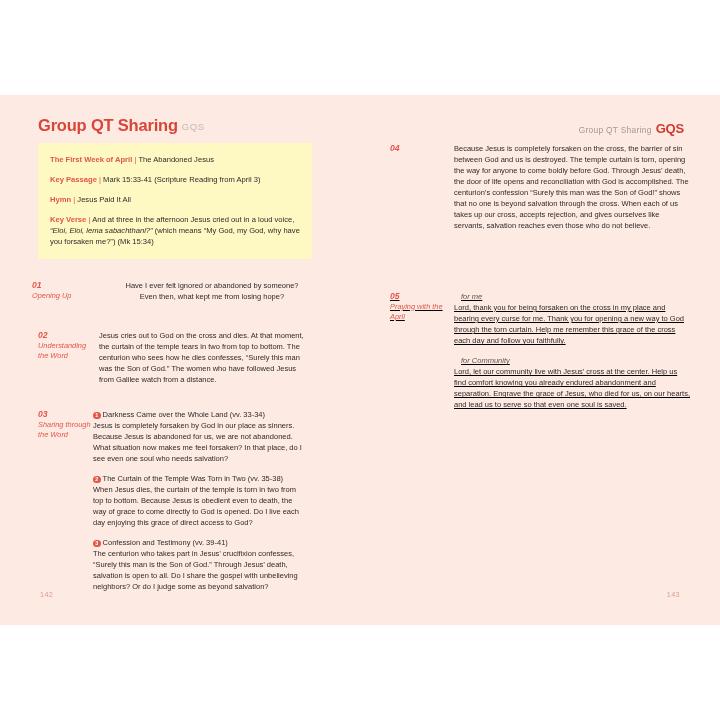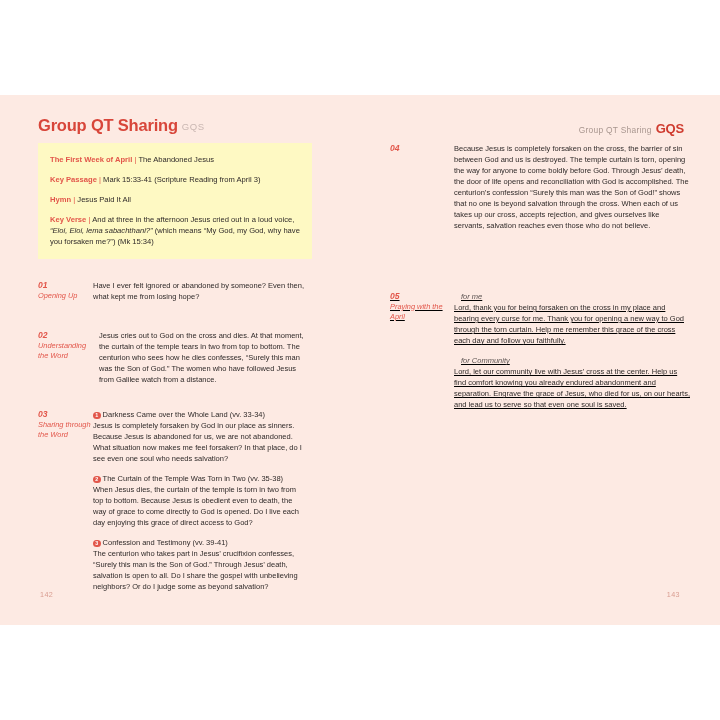--- a/index.html
+++ b/index.html
@@ -189,26 +189,26 @@
       </div>
 
       <div class="info-row">
         <span class="info-label">Key Verse</span>
         <span class="info-sep">|</span>
         <span>And at three in the afternoon Jesus cried out in a loud voice, </span><span class="ital">“Eloi, Eloi, lema sabachthani?”</span><span> (which means “My God, my God, why have you forsaken me?”) (Mk 15:34)</span>
       </div>
 
     </div>
 
-    <div class="section" style="left:38px; top:185px; width:274px;">
+    <div class="section" style="left:32px; top:185px; width:274px;gap:31px;">
       <div class="sec-num-col">
         <div class="sec-num">01</div>
         <div class="sec-name">Opening Up</div>
       </div>
-      <div class="sec-body" style="width:213px;">
+      <div class="sec-body" style="width:213px;text-align:center;">
         <p>Have I ever felt ignored or abandoned by someone? Even then, what kept me from losing hope?</p>
       </div>
     </div>
 
     <div class="section" style="left:38px; top:235px; width:274px;gap:6px;">
       <div class="sec-num-col">
         <div class="sec-num">02</div>
         <div class="sec-name">Understanding the Word</div>
       </div>
       <div class="sec-body" style="width:213px;">

